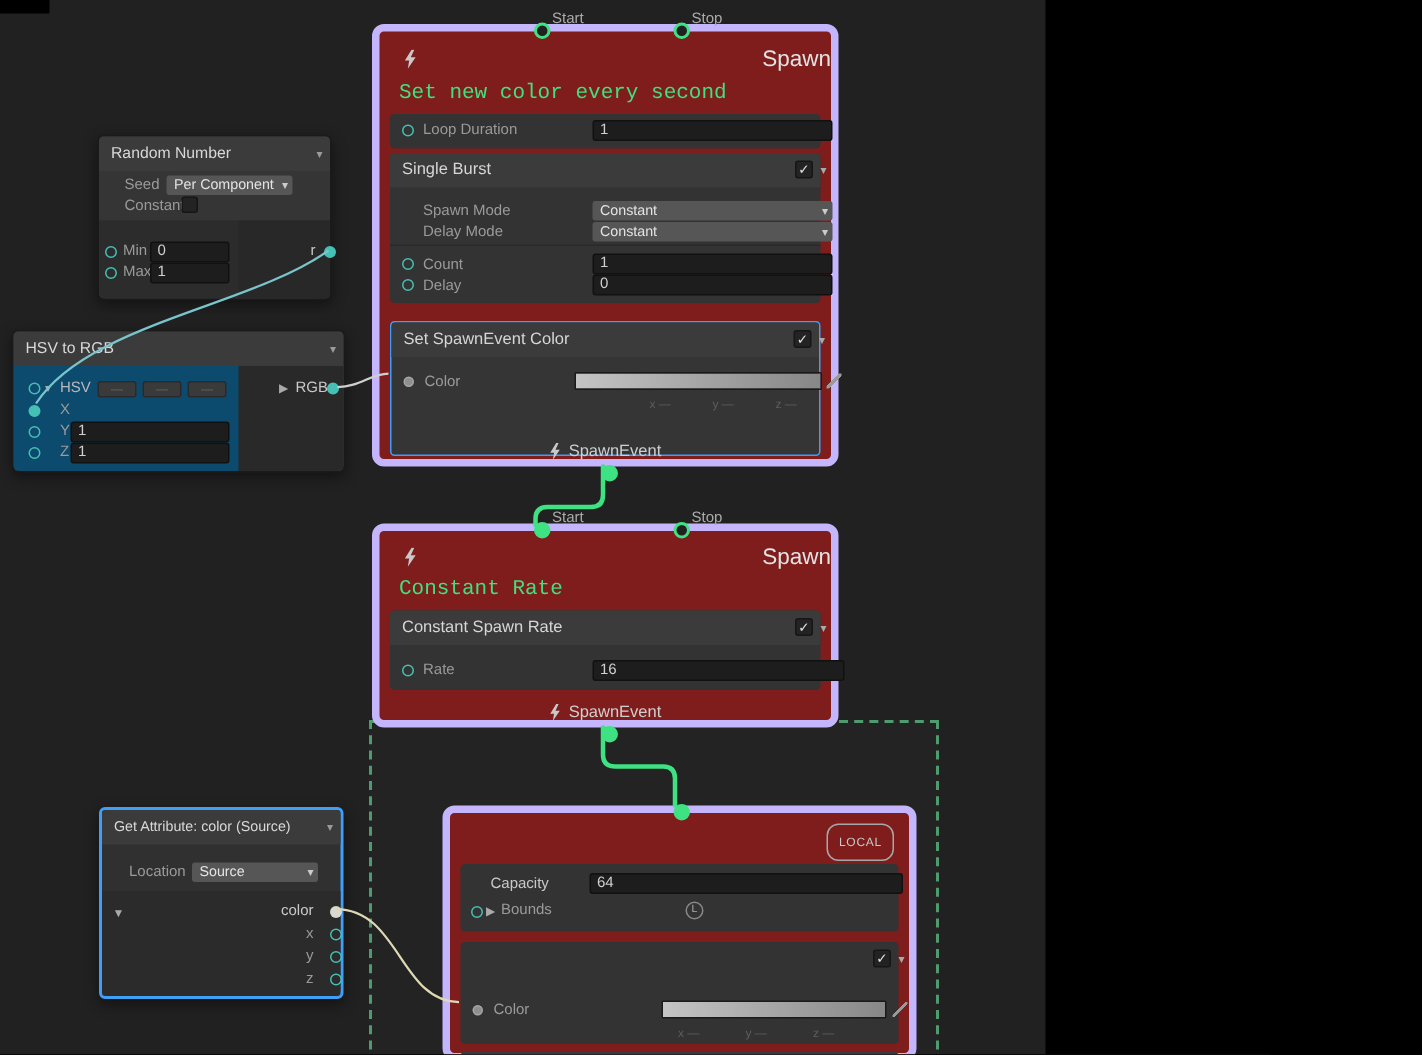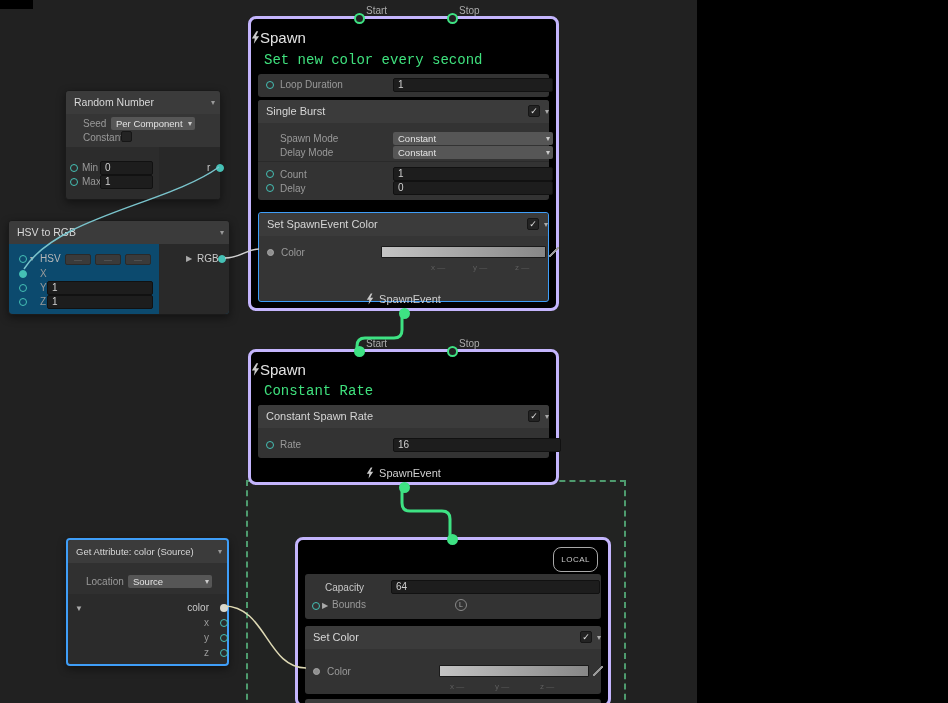--- a/index.html
+++ b/index.html
@@ -15,22 +15,22 @@
   
   .node { position:absolute; background:#303030; border:1px solid #1a1a1a; border-radius:4px;
           box-shadow:0 3px 9px rgba(0,0,0,.45); z-index:10; }
   .node.selected { border:2px solid #3f9ef8; }
   .node-header { position:absolute; left:0; right:0; top:0; height:23px; background:#3b3b3b;
                  border-radius:3px 3px 0 0; color:#d8d8d8; font-size:10.5px; line-height:23px;
                  padding-left:8px; white-space:nowrap; overflow:hidden; }
   .hchev { position:absolute; right:5px; top:0; line-height:23px; font-size:8px; color:#9a9a9a; }
 
   
-  .ctx { position:absolute; background:#000000; border:3px solid #c4b5fd; border-radius:8px; z-index:10; }
-  .ctx-title { position:absolute; left:0; right:0; display:flex; justify-content:flex-start; align-items:center; 
+  .ctx { position:absolute; background:#7f1d1d; border:5px solid #c4b5fd; border-radius:8px; z-index:10; }
+  .ctx-title { position:absolute; left:16px; right:0; display:flex; justify-content:space-between; align-items:center; gap:6px;
                color:#e3e3e3; font-size:15px; }
   .ctx-sub { position:absolute; color:#3fe07d; font-size:14px; white-space:nowrap;font-family:Liberation Mono, monospace; }
   .flow-label { position:absolute; left:0; right:0; display:flex; justify-content:center; align-items:center; gap:5px;
                 color:#cfcfcf; font-size:11px; }
   .blk { position:absolute; left:7px; right:7px; background:#333; border-radius:3px; }
   .blk.selected { border:1px solid #3f9ef8; background:#353535; }
   .blk-header { position:absolute; left:0; right:0; top:0; height:23px; background:#3b3b3b;
                 border-radius:3px 3px 0 0; color:#d6d6d6; font-size:11px; line-height:23px; padding-left:8px; }
 
   
@@ -268,23 +268,20 @@
     <div class="blk" style="top:34px;height:45px">
       <span class="lb lbb" style="left:20px;top:8px">Capacity</span>
       <div class="fld" style="left:86px;top:6px;width:209px">64</div>
       <div class="pteal" style="left:7px;top:28px"></div>
       <span class="chev" style="left:17px;top:27px">▶</span>
       <span class="lb" style="left:27px;top:25px">Bounds</span>
       <div class="lbadge" style="left:150px;top:25px">L</div>
     </div>
 
     <div class="blk" style="top:86px;height:68px">
-      <div class="blk-header">
-        <span>Set Color</span>
-      </div>
       <div class="cb" style="left:275px;top:5px">✓</div>
       <span class="chev" style="left:292px;top:7px">▾</span>
       <div class="pgrey" style="left:8px;top:42px"></div>
       <span class="lb" style="left:22px;top:40px">Color</span>
       <div class="grad" style="left:134px;top:39px;width:150px"></div>
       <div class="picker" style="left:288px;top:40px"></div>
       <span class="dim" style="left:145px;top:56px">x —</span>
       <span class="dim" style="left:190px;top:56px">y —</span>
       <span class="dim" style="left:235px;top:56px">z —</span>
     </div>

